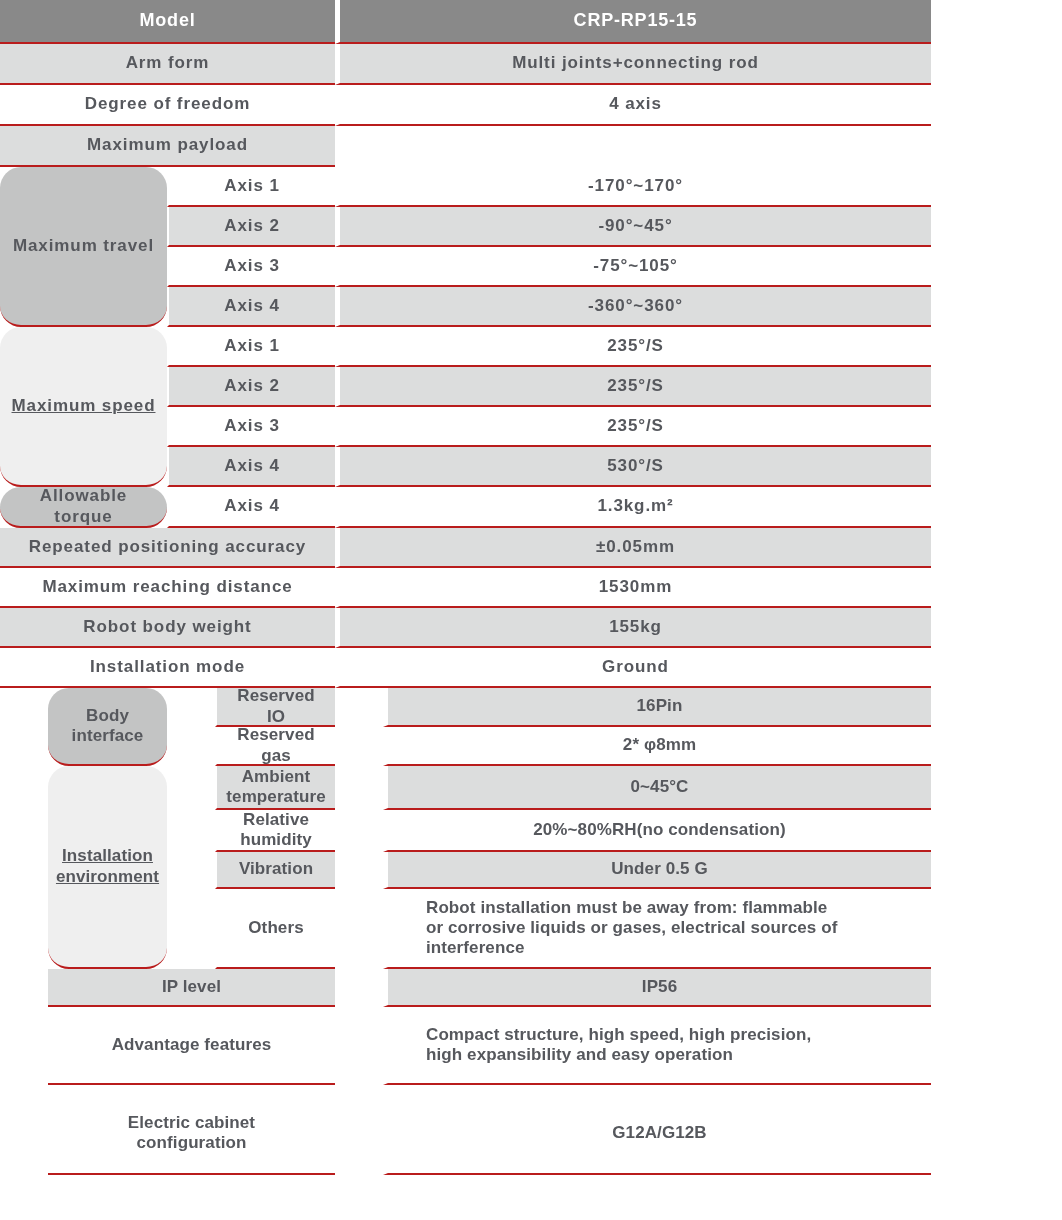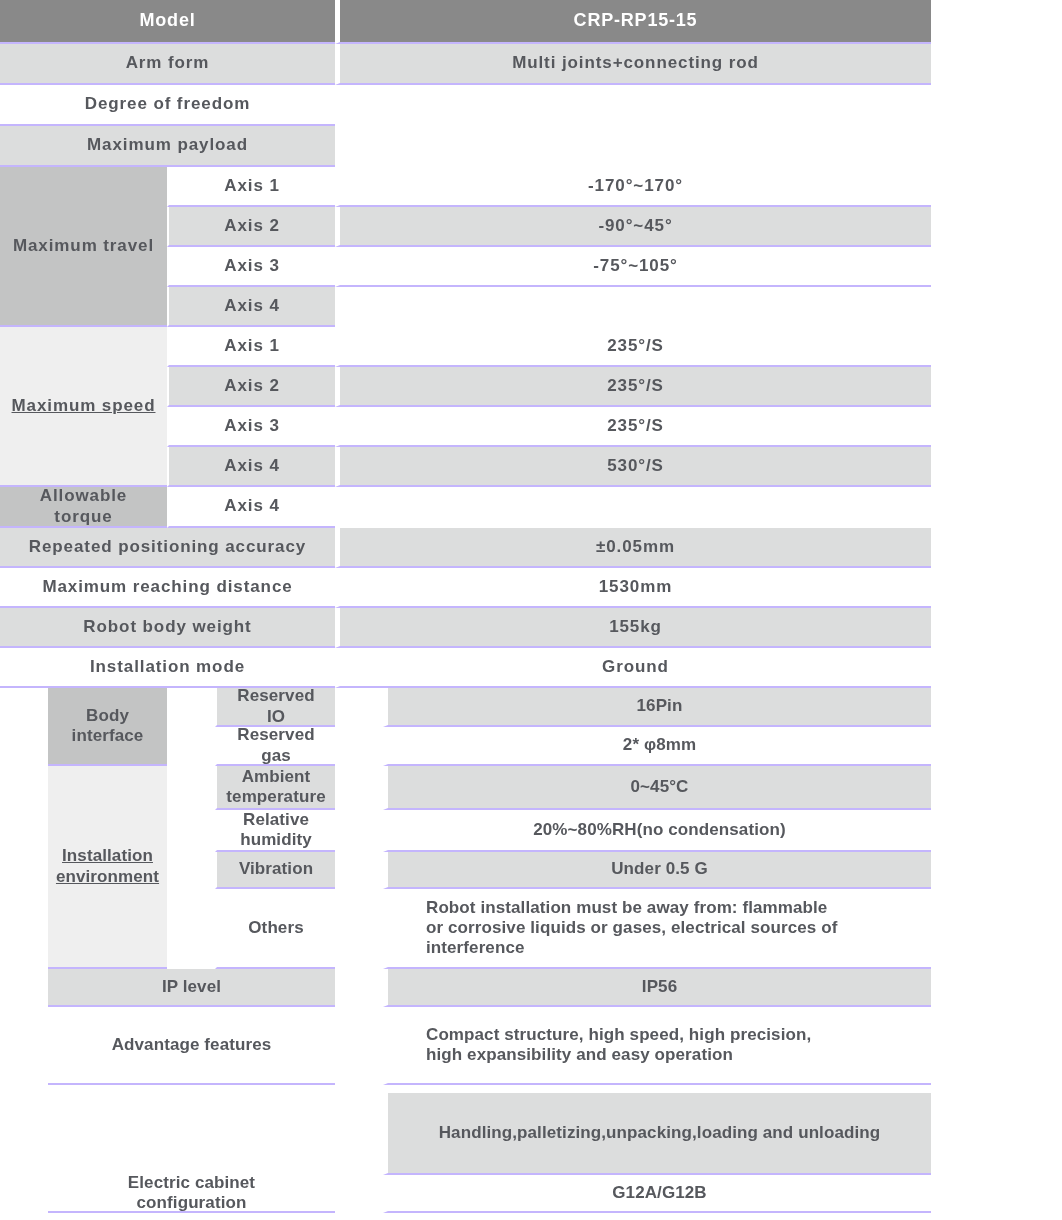--- a/index.html
+++ b/index.html
@@ -21,77 +21,80 @@
     display:grid;
     grid-template-columns:167px 168px 596px;
     width:931px;
   }
   .cell{
     box-sizing:border-box;
     display:flex;
     align-items:center;
     justify-content:center;
     text-align:center;
-    border-bottom:2px solid #c4b5fd;
+    border-bottom:2px solid #b91c1c;
     font-size:17px;
     font-weight:700;
     line-height:1.18;
     padding:2px 10px;
     white-space:pre-line;
   }
   .hdr{
     background:var(--header-bg);
     color:var(--header-text);
     font-size:18px;
     letter-spacing:0.8px;
   }
   .span2{grid-column:1 / 3;}
   .col3{grid-column:3;}
   .bg-gray{background:var(--row-gray);}
   .bg-white{background:var(--row-white);}
   .tone-gray{background:var(--group-gray);}
   .tone-light{background:var(--group-light);text-decoration:underline;}
-  .group{grid-column:1;padding:2px 8px;}
+  .group{grid-column:1;padding:2px 8px;border-radius:21px;}
   .sub{grid-column:2;border-left:2px solid #ffffff;padding:2px 26px;}
   .val{border-left:5px solid #ffffff;}
   .lbl{padding:2px 27px;}
   .wide{letter-spacing:0.9px;}
   .cond{letter-spacing:0.1px;margin-left:48px;}
   .align-left{justify-content:flex-start;text-align:left;padding-left:38px;padding-right:24px;}
   .spacer{grid-column:1 / 4;background:#ffffff;}
 </style>
 </head>
 <body>
 
 <div id="spec-table" style="grid-template-rows: 44px 41px 41px 41px 40px 40px 40px 40px 40px 40px 40px 40px 41px 40px 40px 40px 40px 39px 39px 44px 42px 37px 80px 38px 78px 8px 82px 38px;">
   <div class="cell hdr span2">Model</div>
   <div class="cell hdr col3 val">CRP-RP15-15</div>
 <div class="cell lbl span2 bg-gray wide">Arm form</div>
     <div class="cell val col3 bg-gray wide">Multi joints+connecting rod</div>
     <div class="cell lbl span2 bg-white wide">Degree of freedom</div>
+    <div class="cell val col3 bg-white wide">4 axis</div>
     <div class="cell lbl span2 bg-gray wide">Maximum payload</div>
     <div class="cell group tone-gray wide" style="grid-row: span 4;">Maximum travel</div>
     <div class="cell sub bg-white wide">Axis 1</div>
     <div class="cell val col3 bg-white wide">-170°~170°</div>
     <div class="cell sub bg-gray wide">Axis 2</div>
     <div class="cell val col3 bg-gray wide">-90°~45°</div>
     <div class="cell sub bg-white wide">Axis 3</div>
     <div class="cell val col3 bg-white wide">-75°~105°</div>
     <div class="cell sub bg-gray wide">Axis 4</div>
+    <div class="cell val col3 bg-gray wide">-360°~360°</div>
     <div class="cell group tone-light wide" style="grid-row: span 4;">Maximum speed</div>
     <div class="cell sub bg-white wide">Axis 1</div>
     <div class="cell val col3 bg-white wide">235°/S</div>
     <div class="cell sub bg-gray wide">Axis 2</div>
     <div class="cell val col3 bg-gray wide">235°/S</div>
     <div class="cell sub bg-white wide">Axis 3</div>
     <div class="cell val col3 bg-white wide">235°/S</div>
     <div class="cell sub bg-gray wide">Axis 4</div>
     <div class="cell val col3 bg-gray wide">530°/S</div>
     <div class="cell group tone-gray wide" style="grid-row: span 1;">Allowable torque</div>
     <div class="cell sub bg-white wide">Axis 4</div>
+    <div class="cell val col3 bg-white wide">1.3kg.m²</div>
     <div class="cell lbl span2 bg-gray wide">Repeated positioning accuracy</div>
     <div class="cell val col3 bg-gray wide">±0.05mm</div>
     <div class="cell lbl span2 bg-white wide">Maximum reaching distance</div>
     <div class="cell val col3 bg-white wide">1530mm</div>
     <div class="cell lbl span2 bg-gray wide">Robot body weight</div>
     <div class="cell val col3 bg-gray wide">155kg</div>
     <div class="cell lbl span2 bg-white wide">Installation mode</div>
     <div class="cell val col3 bg-white wide">Ground</div>
     <div class="cell group tone-gray cond" style="grid-row: span 2;">Body interface</div>
     <div class="cell sub bg-gray cond">Reserved IO</div>
@@ -108,16 +111,15 @@
     <div class="cell sub bg-white cond">Others</div>
     <div class="cell val col3 bg-white cond align-left">Robot installation must be away from: flammable
 or corrosive liquids or gases, electrical sources of
 interference</div>
     <div class="cell lbl span2 bg-gray cond">IP level</div>
     <div class="cell val col3 bg-gray cond">IP56</div>
     <div class="cell lbl span2 bg-white cond">Advantage features</div>
     <div class="cell val col3 bg-white cond align-left">Compact structure, high speed, high precision,
 high expansibility and easy operation</div>
     <div class="cell spacer" style="border: none;"></div>
-    <div class="cell val col3 bg-gray cond">Handling,palletizing,unpacking,loading and unloading</div>
     <div class="cell lbl span2 bg-white cond">Electric cabinet configuration</div>
     <div class="cell val col3 bg-white cond">G12A/G12B</div>
   </div>
 
 </body></html>

